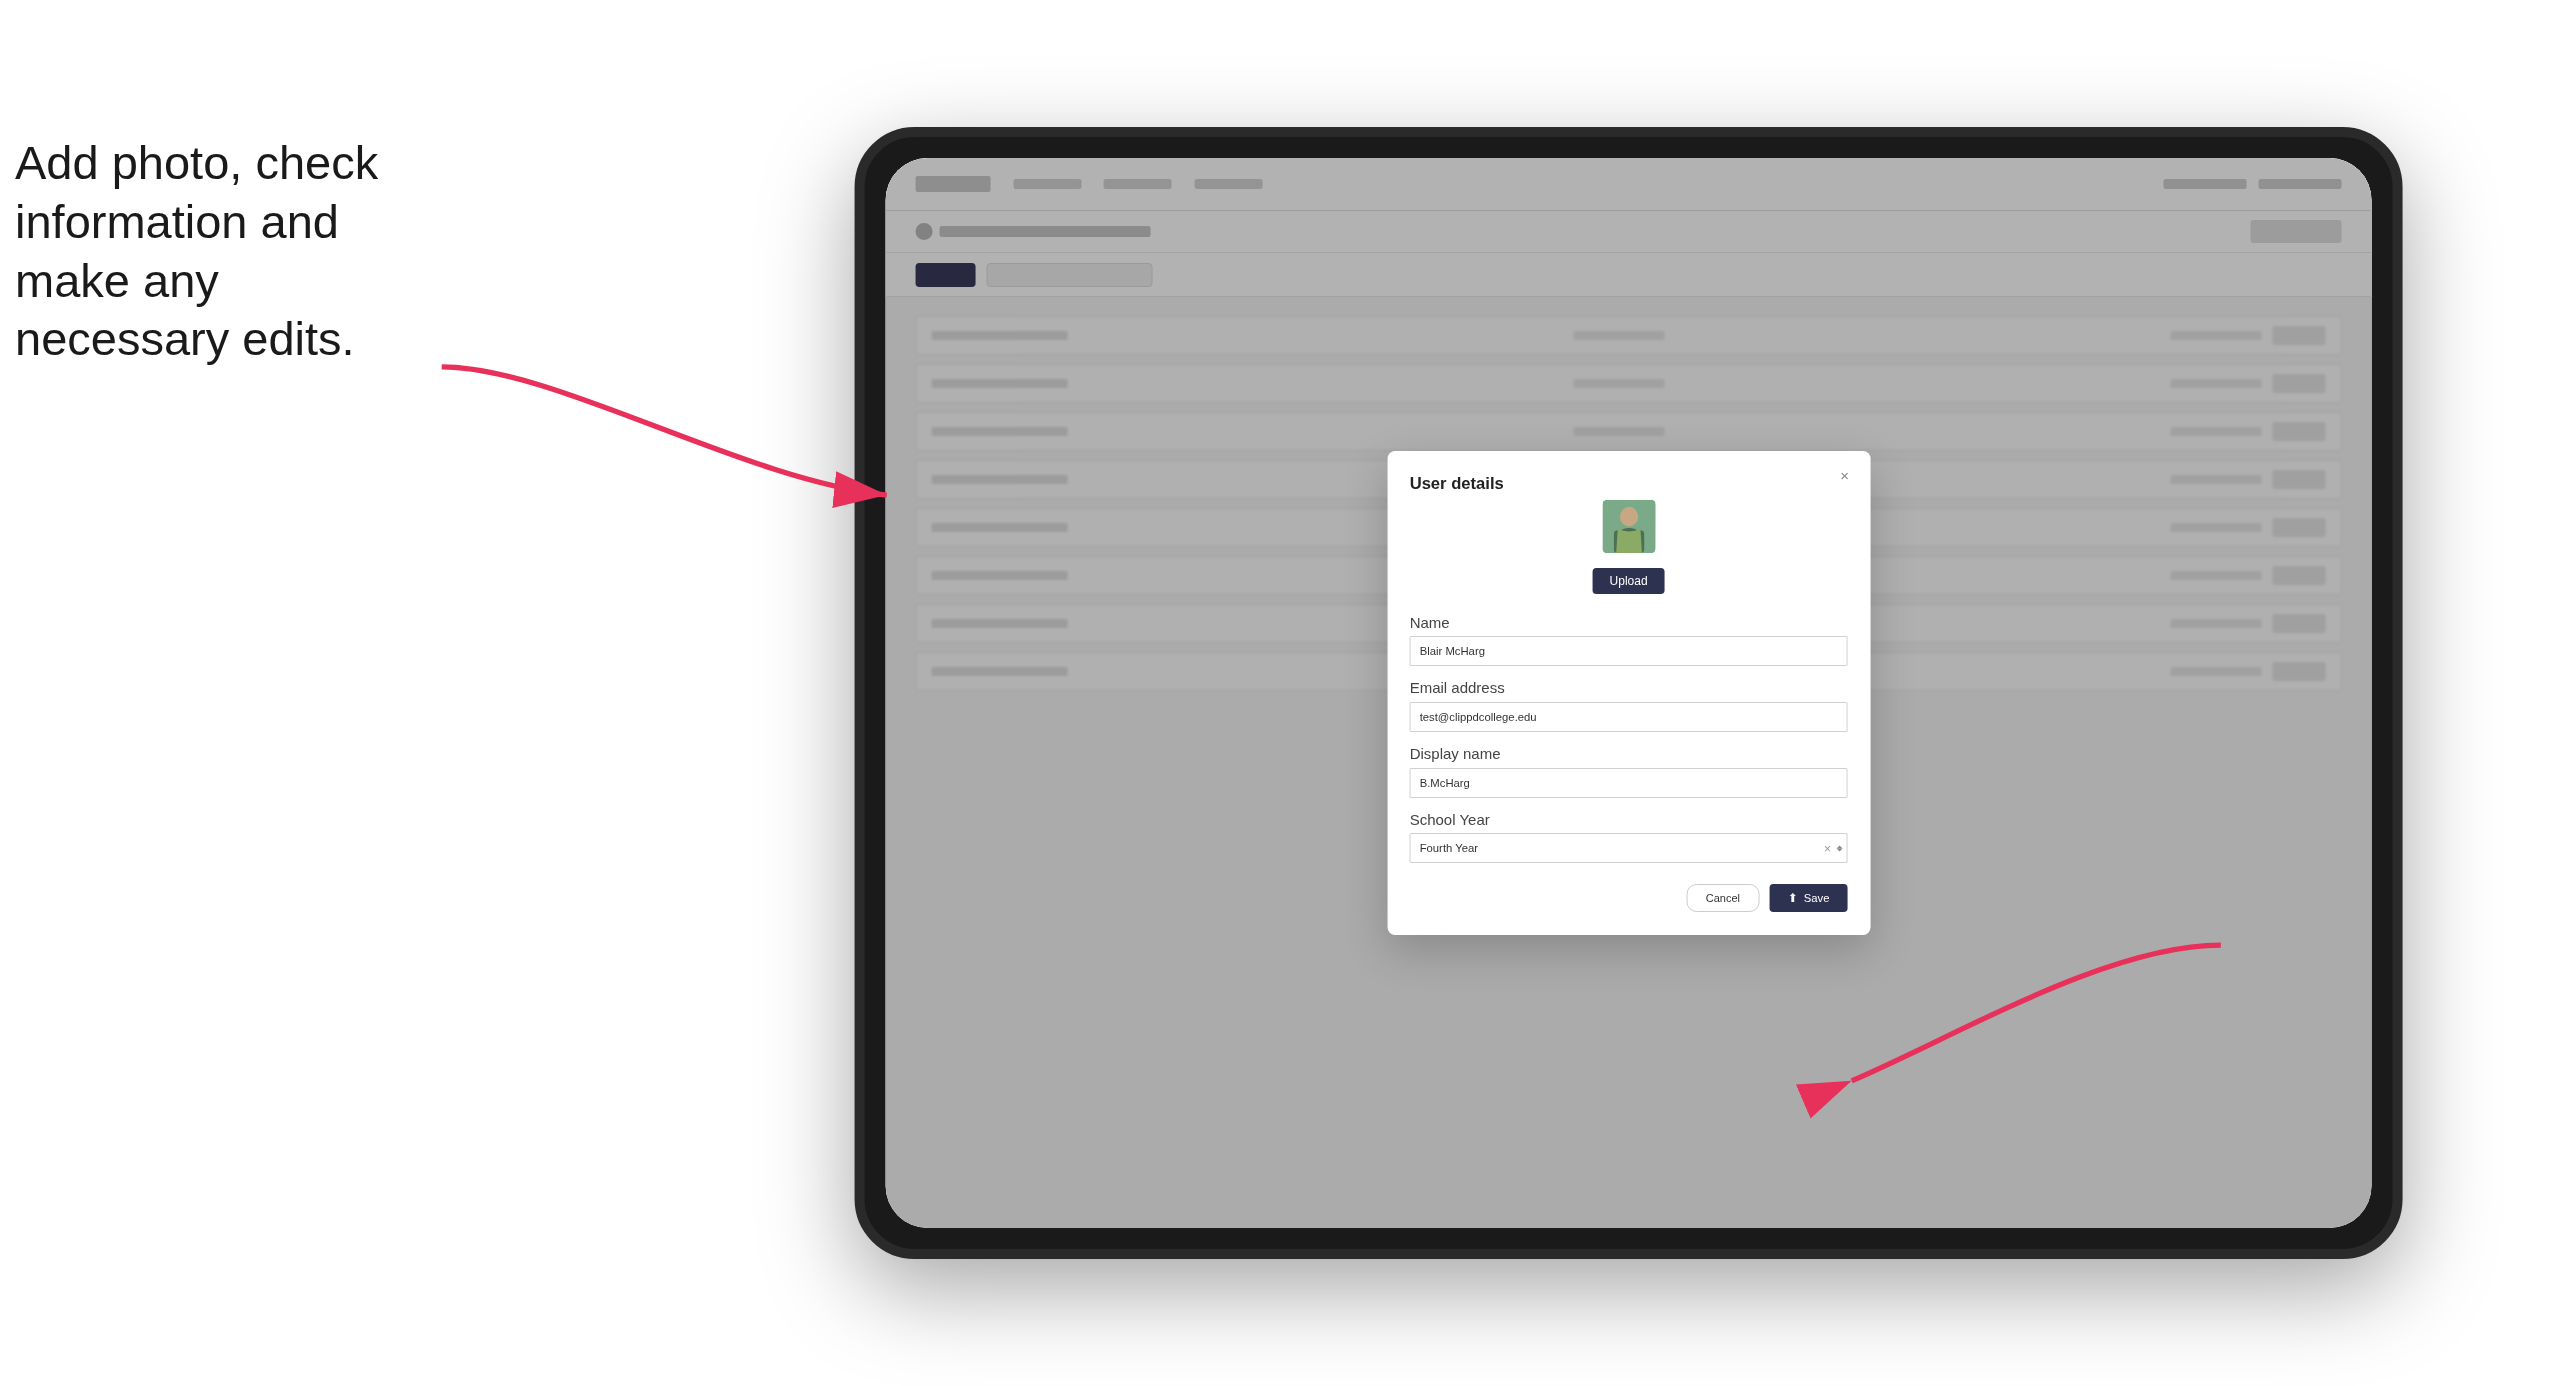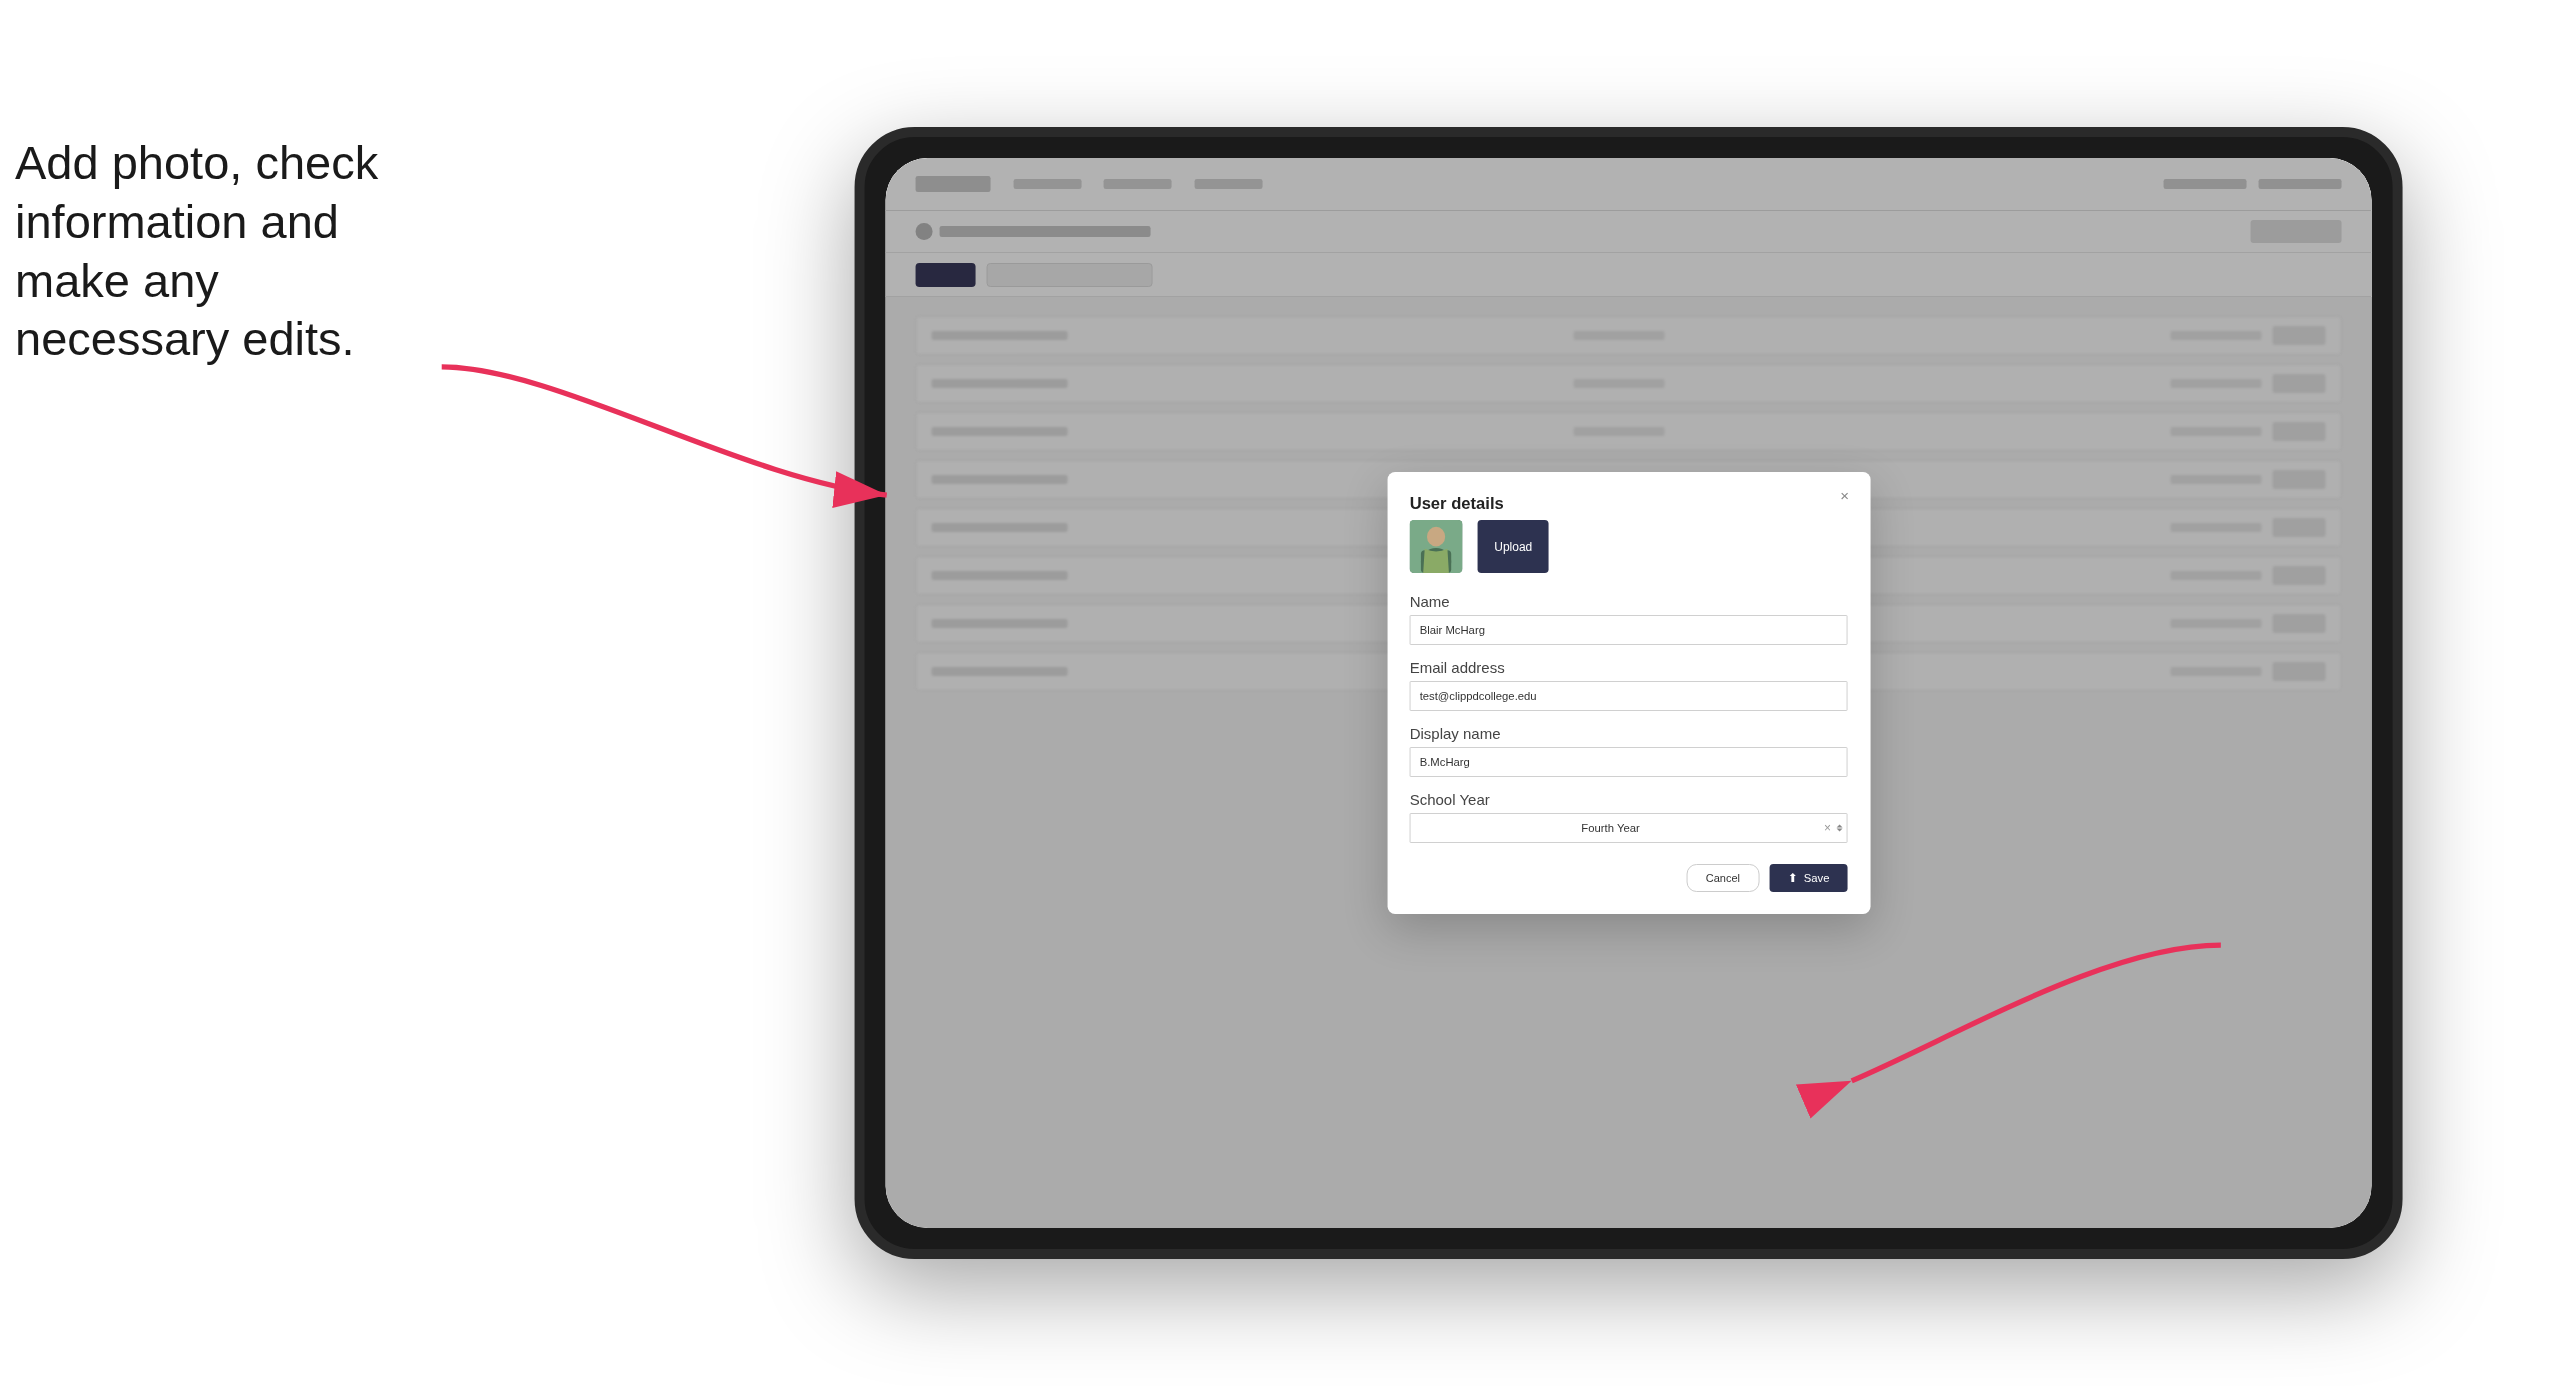--- a/index.html
+++ b/index.html
@@ -235,22 +235,24 @@
       cursor: pointer;
       color: #888;
       font-size: 15px;
       border: none;
       background: transparent;
     }
 
     
     .photo-row {
       display: flex;
+      align-items: center;
       gap: 15px;
       margin-bottom: 19.6px;
+      flex-direction: column;
     }
 
     .photo-thumb {
       width: 53px;
       height: 53px;
       border-radius: 4.5px;
       background: #9ab;
       overflow: hidden;
       display: flex;
       align-items: center;
@@ -555,21 +557,21 @@
           </div>
 
           <div class="form-group">
             <label class="form-label">Display name</label>
             <input class="form-input" type="text" value="B.McHarg" style="">
           </div>
 
           <div class="form-group">
             <label class="form-label">School Year</label>
             <div class="school-year-field">
-              <input class="form-input" type="text" style="padding-right: 45px; text-align: center;" value="Fourth Year">
+              <input class="form-input" type="text" style="padding-right: 45px;" value="Fourth Year">
               <div class="school-year-controls">
                 <button class="clear-btn">×</button>
                 <button class="spinner-btn">
                   <div class="spinner-arrow spinner-arrow-up"></div>
                   <div class="spinner-arrow spinner-arrow-down"></div>
                 </button>
               </div>
             </div>
           </div>
 

